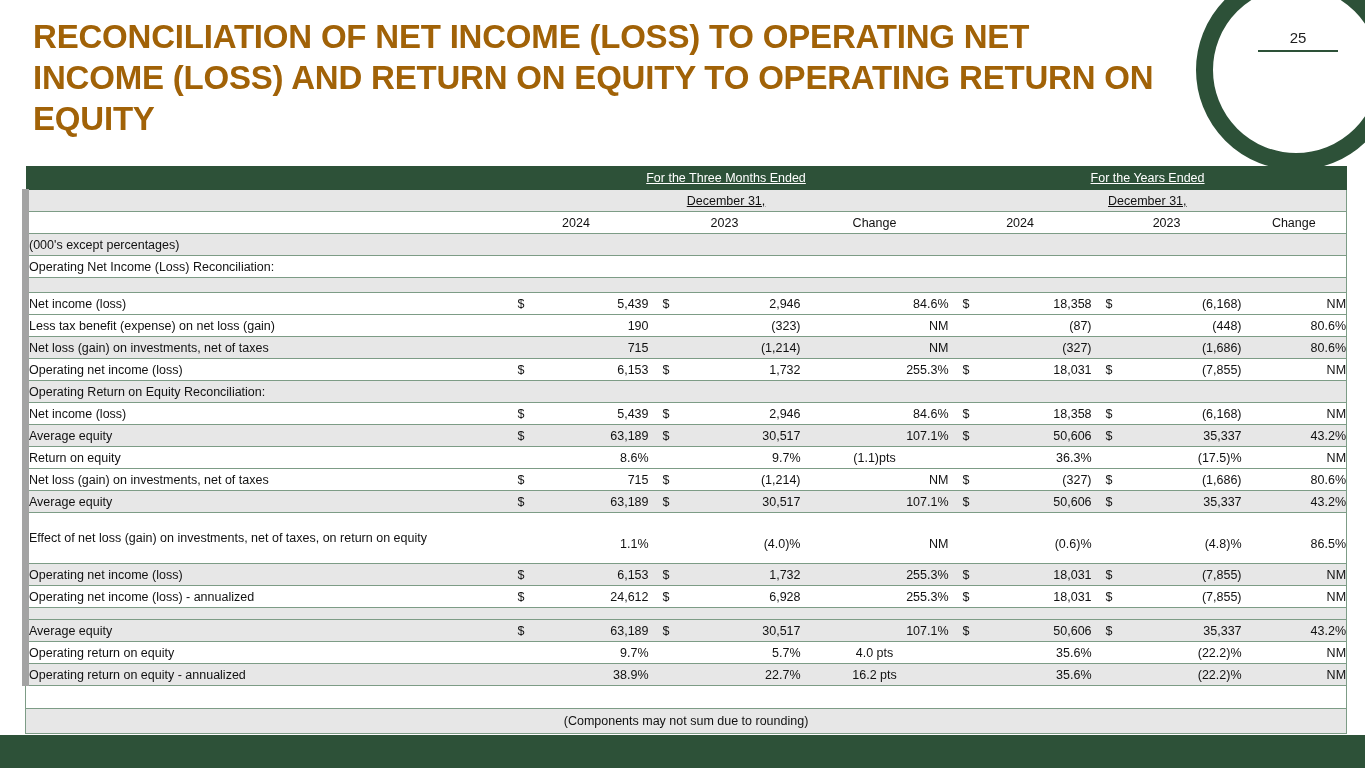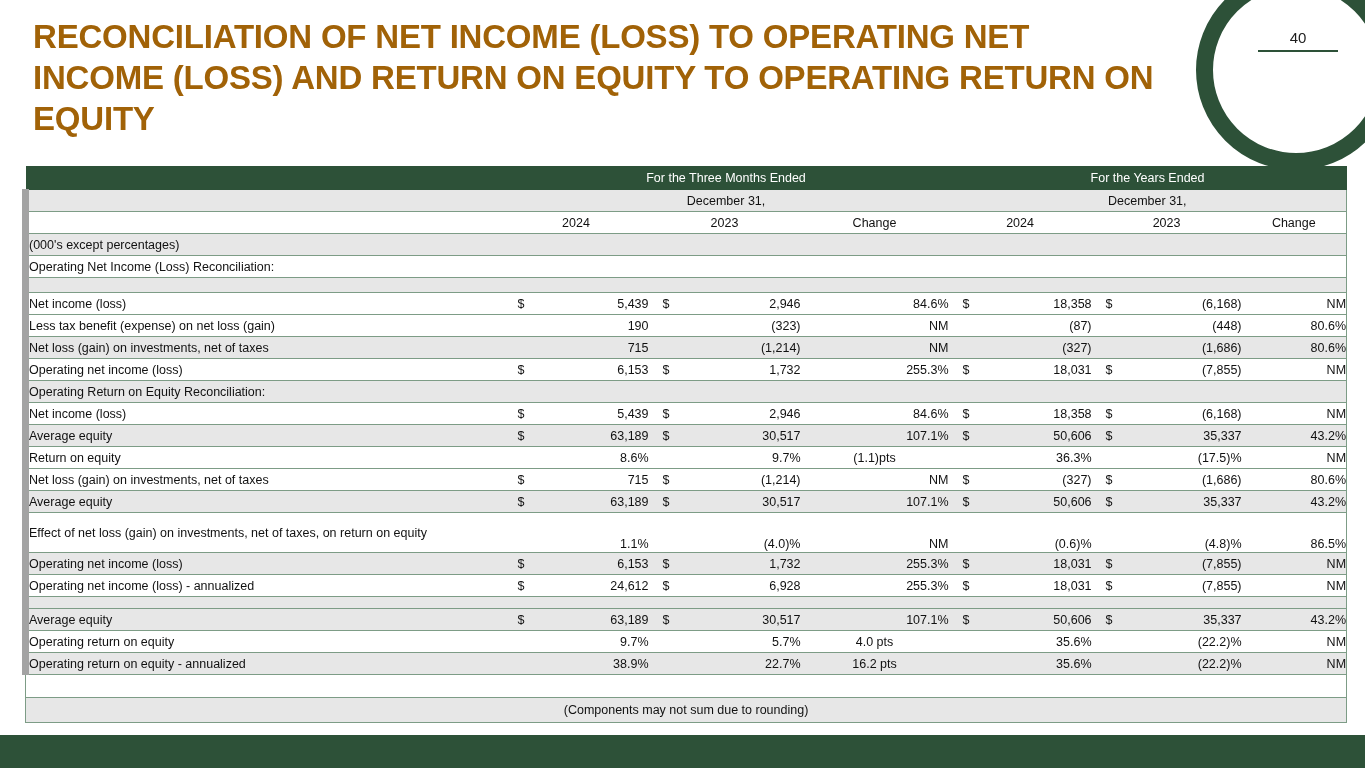--- a/index.html
+++ b/index.html
@@ -121,33 +121,34 @@
     top: 50%;
     transform: translateY(-50%);
   }
   td.ctr {
     text-align: center;
   }
   td.last { border-right: 1px solid #7d9c86; }
 
   td.spanhdr {
     text-align: center;
+    text-decoration: underline;
   }
 
   
   tr.tall td { height: 38px; }
   tr.tall td.lbl {
     white-space: normal;
     line-height: 16px;
     padding-top: 0;
     padding-right: 4px;
   }
   tr.tall td.num, tr.tall td.ctr {
     vertical-align: bottom;
-    padding-bottom: 1px;
+    padding-bottom: 12px;
   }
 
   tr.gap td { height: 14px; }
   tr.gap-sm td { height: 11px; }
 
   tr.foot td {
     text-align: center;
     background: #e7e7e7;
     height: 24px;
     border-left: 1px solid #7d9c86;
@@ -158,21 +159,21 @@
     height: 22px;
     border-left: 1px solid #7d9c86;
     border-right: 1px solid #7d9c86;
   }
 </style>
 </head>
 <body>
 
 <div id="deco-ring"></div>
 <div id="page-num-wrap">
-  <span id="page-num">40</span>
+  <span id="page-num">25</span>
   <div id="page-num-rule"></div>
 </div>
 
 <div id="slide-title">RECONCILIATION OF NET INCOME (LOSS) TO OPERATING NET INCOME (LOSS) AND RETURN ON EQUITY TO OPERATING RETURN ON EQUITY</div>
 
 <div id="fin-table-wrap">
 <table class="fin">
   <colgroup>
     <col style="width:478px">
     <col style="width:145px">

